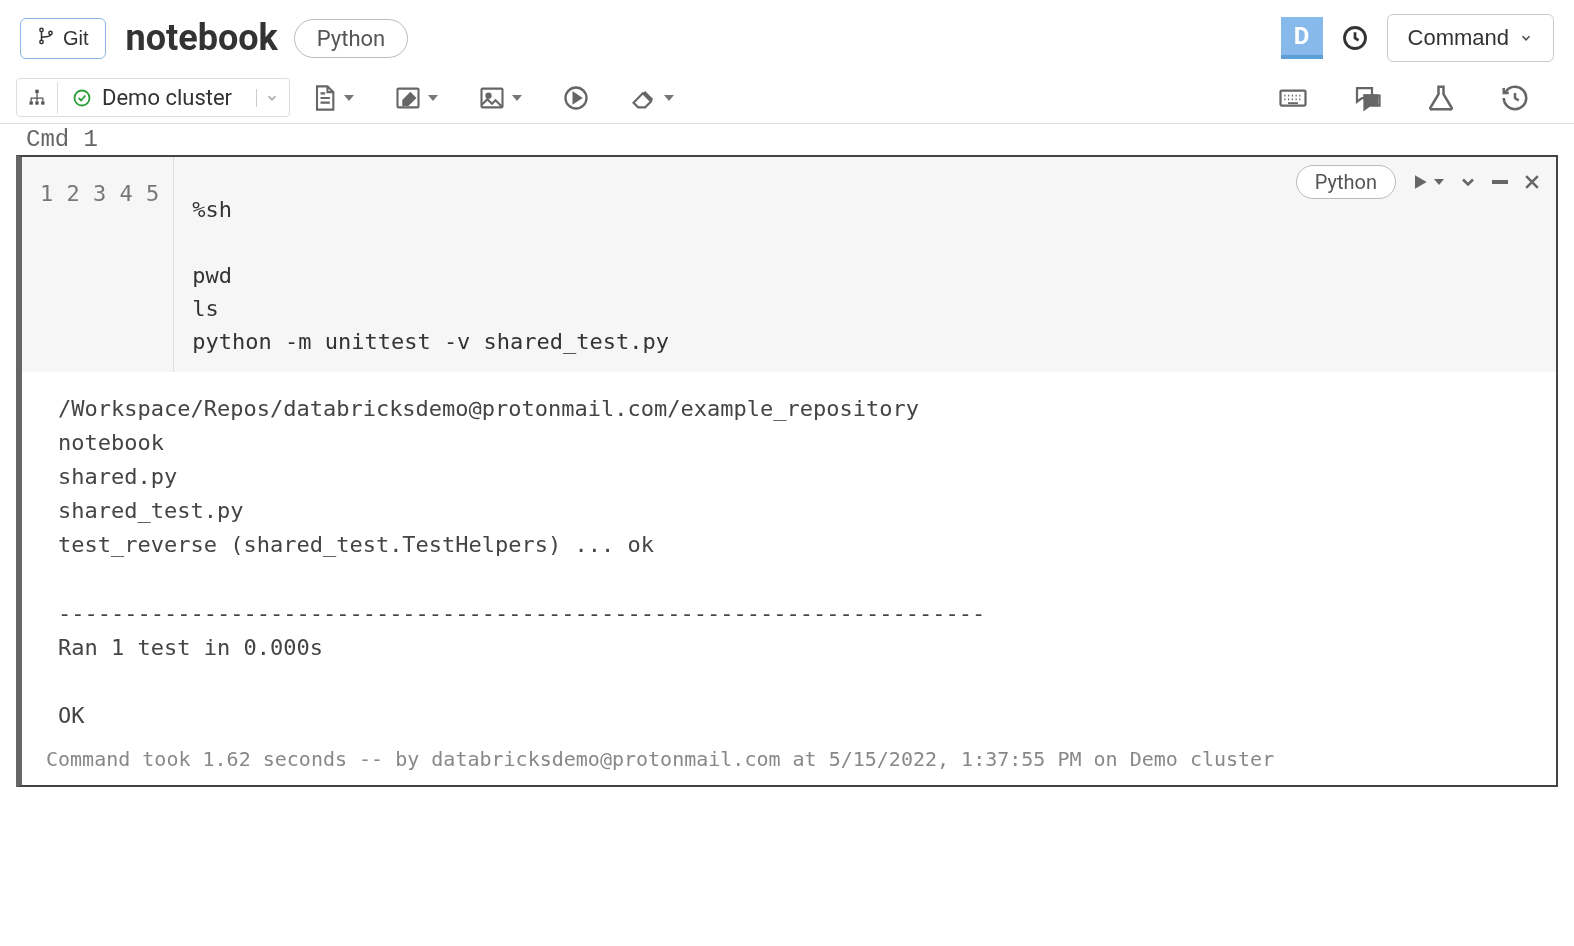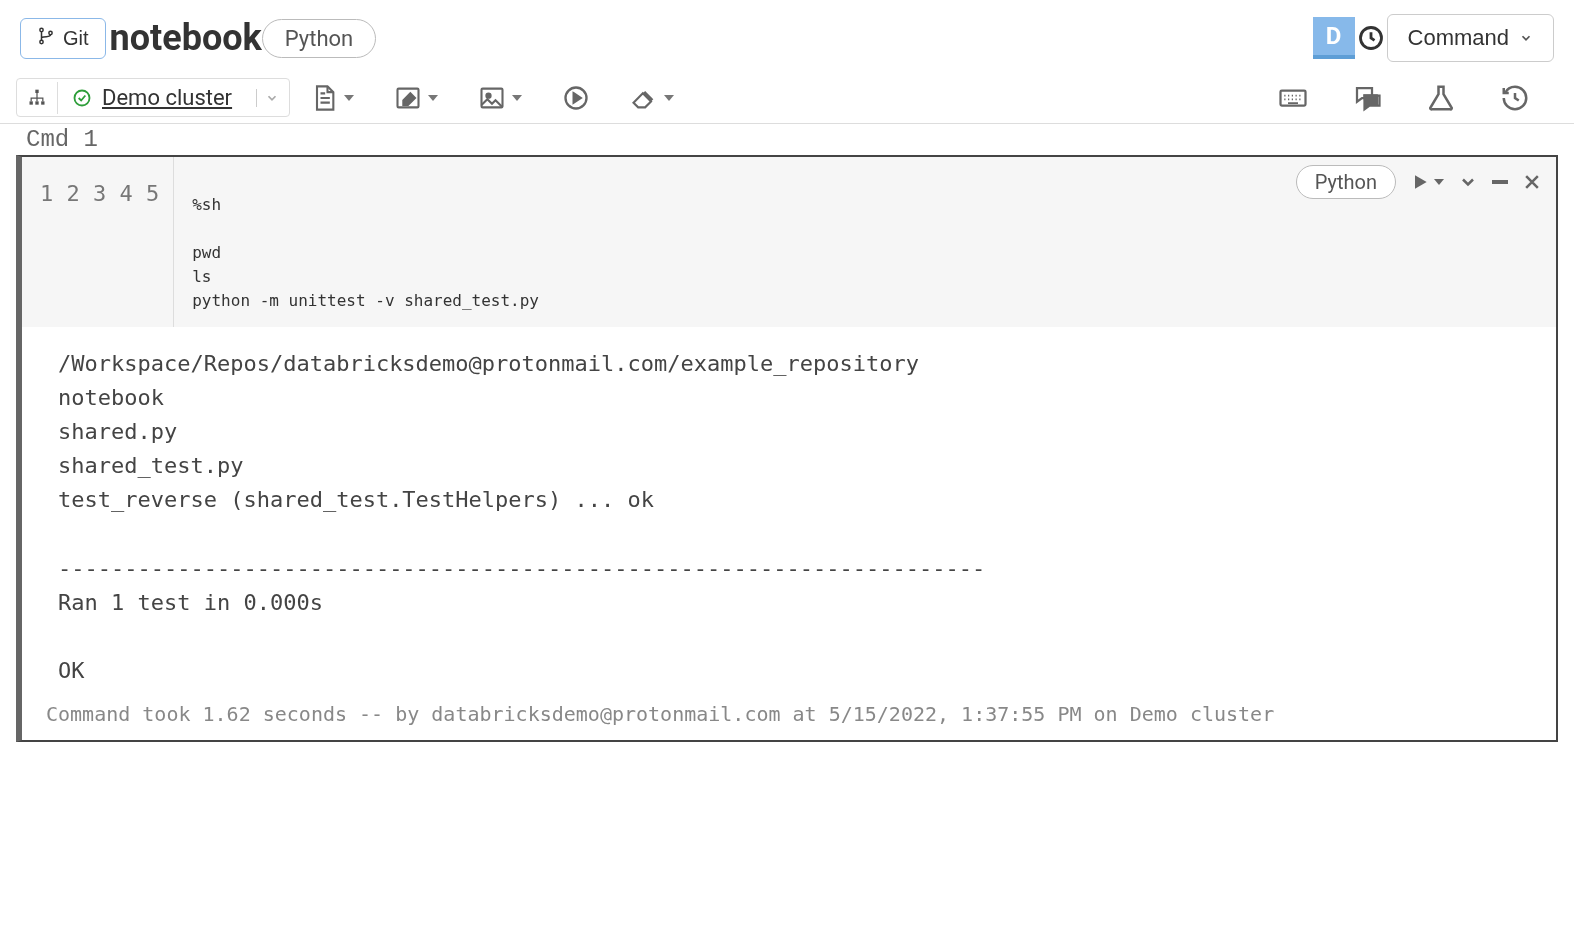--- a/index.html
+++ b/index.html
@@ -2,21 +2,21 @@
 <html><head>
 <meta charset="utf-8">
 <style>
 * { box-sizing: border-box; margin: 0; padding: 0; }
 body { font-family: -apple-system, BlinkMacSystemFont, "Segoe UI", Roboto, sans-serif; background: #fff; color: #333; font-size: 16px; }
 
 .header {
   display: flex;
   align-items: center;
   padding: 14px 20px 10px 20px;
-  gap: 0;
+  gap: 16px;
 }
 
 .git-btn {
   border: 1px solid #8bb8e8;
   background: #fff;
   border-radius: 6px;
   padding: 8px 16px;
   display: flex;
   align-items: center;
   gap: 8px;
@@ -79,21 +79,20 @@
   gap: 10px;
   cursor: pointer;
 }
 
 .toolbar {
   display: flex;
   align-items: center;
   padding: 6px 16px;
   gap: 0;
   border-bottom: 1px solid #ddd;
-  text-decoration: underline;
 }
 
 .tb-group {
   display: flex;
   align-items: center;
   gap: 8px;
   padding: 0 12px;
 }
 
 .cluster-selector {
@@ -223,21 +222,21 @@
   color: #777;
   text-align: right;
   user-select: none;
   border-right: 1px solid #ddd;
   line-height: 1.5;
 }
 
 .code {
   padding: 36px 14px 14px 18px;
   font-family: "SFMono-Regular", Consolas, monospace;
-  font-size: 16px;
+  font-size: 22px;
   color: #333;
   line-height: 1.5;
   white-space: pre;
   flex: 1;
 }
 
 .output {
   padding: 20px 24px 8px 24px;
   font-family: "SFMono-Regular", Consolas, monospace;
   font-size: 22px;

